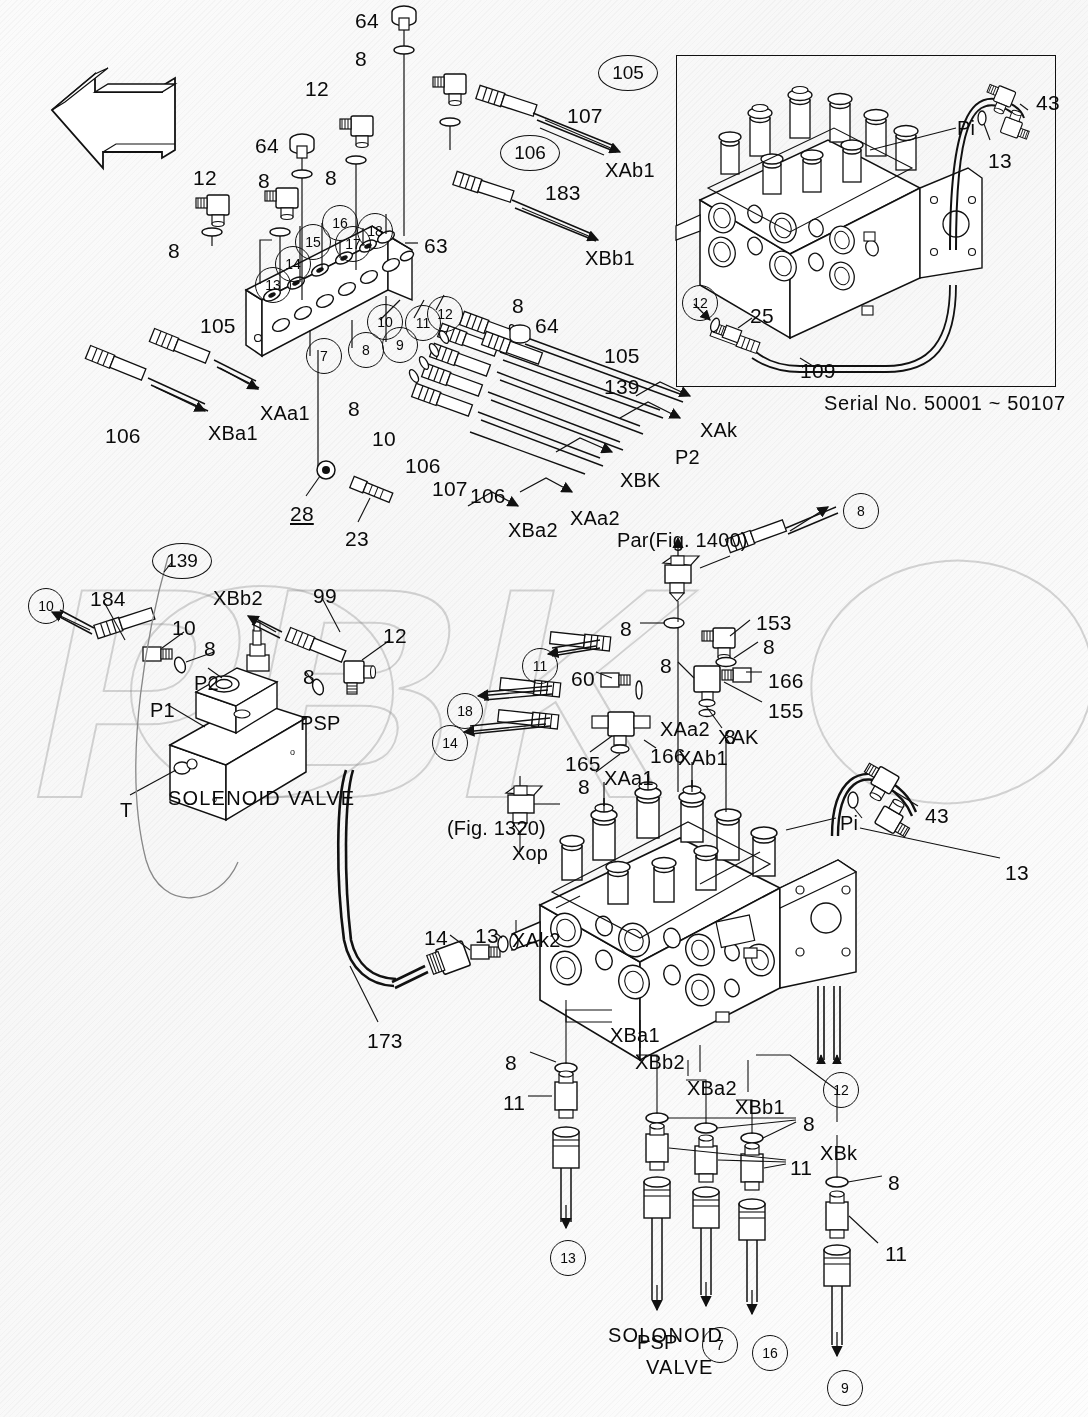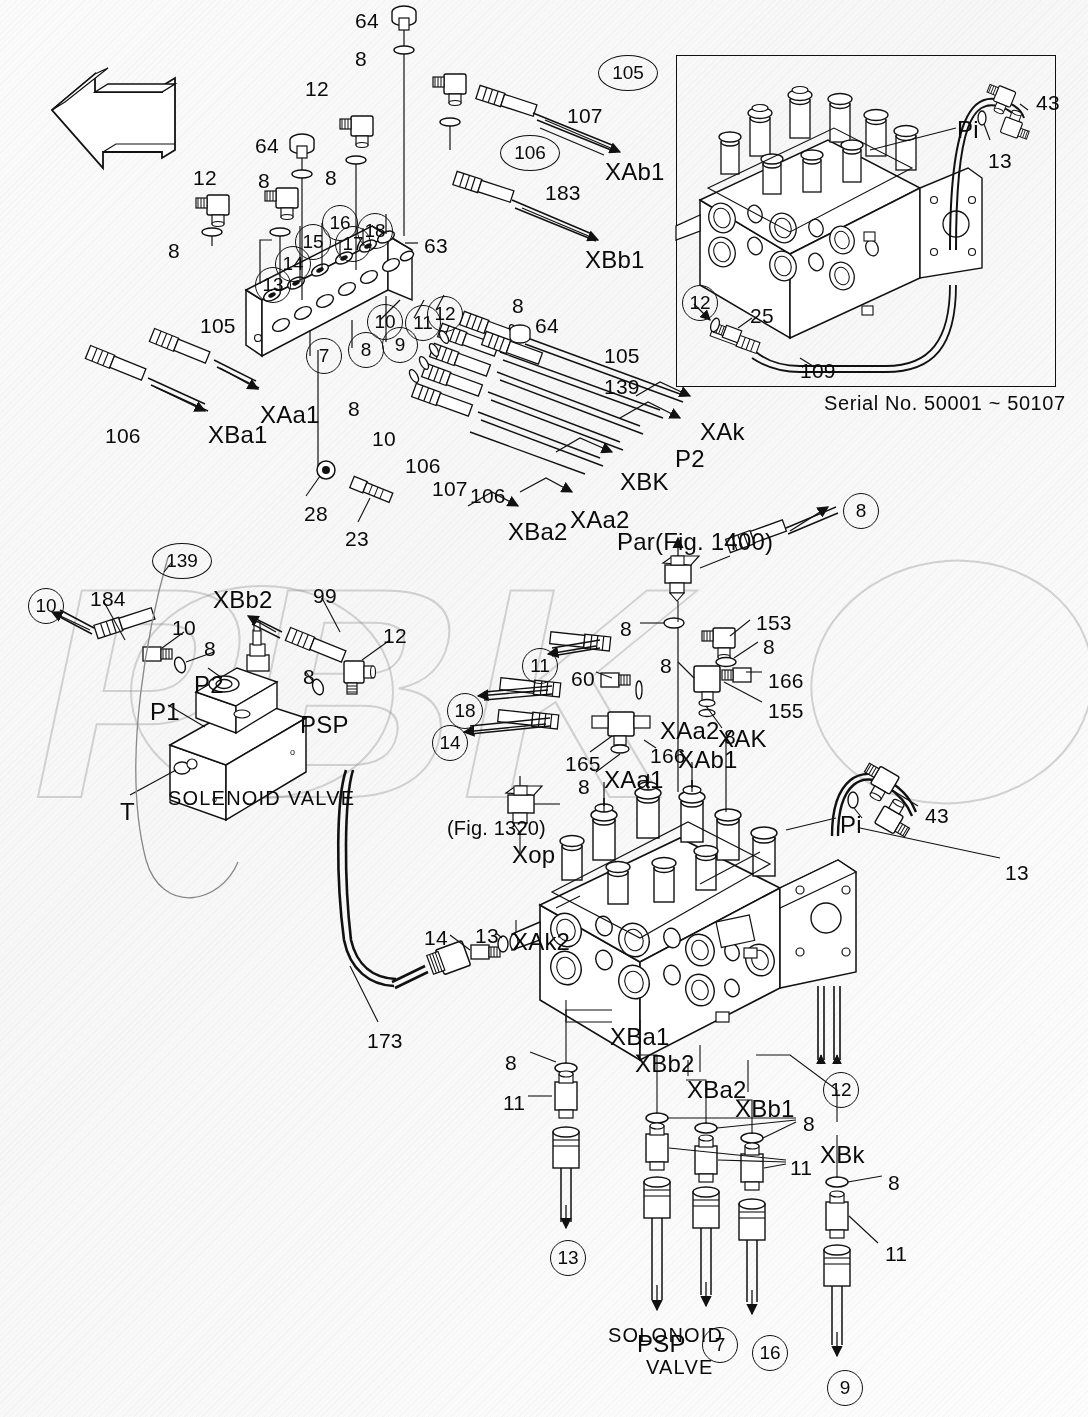--- a/index.html
+++ b/index.html
@@ -7,26 +7,26 @@
   #page{
     position:relative;width:1088px;height:1417px;overflow:hidden;
     background:
       repeating-linear-gradient(135deg, rgba(0,0,0,0.022) 0px, rgba(0,0,0,0.022) 1px, rgba(0,0,0,0) 1px, rgba(0,0,0,0) 4px),
       linear-gradient(135deg,#fbfbfb 0%,#f7f7f7 40%,#fdfdfd 100%);
   }
   svg.layer{position:absolute;left:0;top:0;width:1088px;height:1417px;}
   .lbl{position:absolute;font-family:"Liberation Sans",sans-serif;color:#0a0a0a;white-space:nowrap;
        font-size:20px;line-height:1;letter-spacing:0.2px;}
   .lbl.num{font-size:21px;}
-  .lbl.port{font-size:24px;text-align:center;}
+  .lbl.port{font-size:20px;text-align:center;}
   .lbl.cap{font-size:20px;letter-spacing:1.2px;}
   .lbl.serial{font-size:20px;letter-spacing:0.6px;}
   .circ{position:absolute;border:1.7px solid #111;border-radius:50%;
         width:34px;height:34px;display:flex;align-items:center;justify-content:center;
-        font-size:19px;color:#0a0a0a;background:transparent;font-family:"Liberation Sans",sans-serif;}
+        font-size:14px;color:#0a0a0a;background:transparent;font-family:"Liberation Sans",sans-serif;}
   .ell{position:absolute;border:1.7px solid #111;border-radius:50%;
        width:58px;height:34px;display:flex;align-items:center;justify-content:center;
        font-size:19px;color:#0a0a0a;background:transparent;font-family:"Liberation Sans",sans-serif;}
   .inset{position:absolute;border:1.6px solid #111;background:transparent;}
   
   .wm{position:absolute;font-family:"Liberation Sans",sans-serif;font-weight:bold;
       color:transparent;-webkit-text-stroke:2px rgba(120,120,120,0.30);
       font-size:300px;letter-spacing:6px;user-select:none;}
   .wmring{position:absolute;border:2px solid rgba(120,120,120,0.30);border-radius:50%;}
 </style>
@@ -875,21 +875,21 @@
       <div class="lbl port" style="left: 260px; top: 403px;">XAa1</div>
       <div class="lbl port" style="left: 208px; top: 423px;">XBa1</div>
       <div class="lbl num" style="left: 405px; top: 455px;">106</div>
       <div class="lbl num" style="left: 432px; top: 478px;">107</div>
       <div class="lbl num" style="left: 470px; top: 485px;">106</div>
       <div class="lbl port" style="left: 508px; top: 520px;">XBa2</div>
       <div class="lbl port" style="left: 570px; top: 508px;">XAa2</div>
       <div class="lbl port" style="left: 620px; top: 470px;">XBK</div>
       <div class="lbl port" style="left: 675px; top: 447px;">P2</div>
       <div class="lbl port" style="left: 700px; top: 420px;">XAk</div>
-      <div class="lbl num" style="left: 304px; top: 503px;">28</div>
+      <div class="lbl num" style="left: 290px; top: 503px; text-decoration: underline;">28</div>
       <div class="lbl num" style="left: 345px; top: 528px;">23</div>
       <div class="lbl port" style="left: 617px; top: 530px;">Par(Fig. 1400)</div>
       <div class="circ" style="left: 322px; top: 205px;">16</div>
       <div class="circ" style="left: 357px; top: 213px;">18</div>
       <div class="circ" style="left: 295px; top: 224px;">15</div>
       <div class="circ" style="left: 335px; top: 226px;">17</div>
       <div class="circ" style="left: 275px; top: 246px;">14</div>
       <div class="circ" style="left: 255px; top: 267px;">13</div>
       <div class="circ" style="left: 367px; top: 304px;">10</div>
       <div class="circ" style="left: 405px; top: 305px;">11</div>

